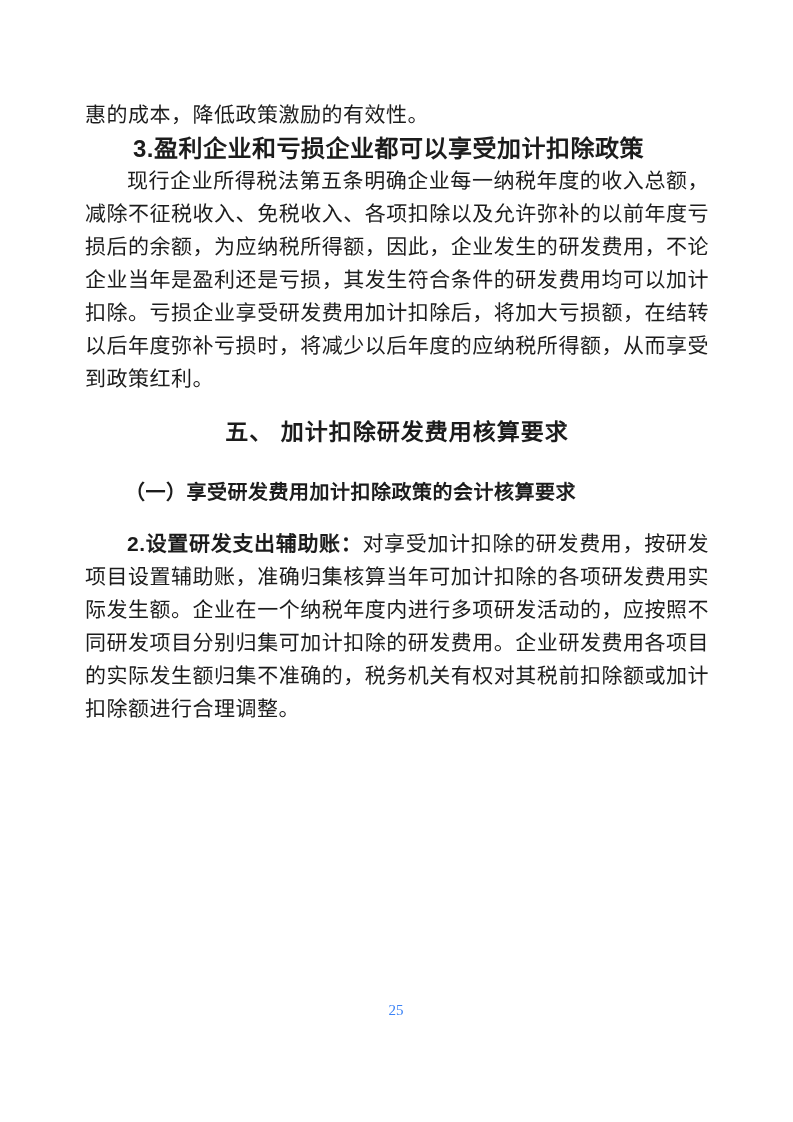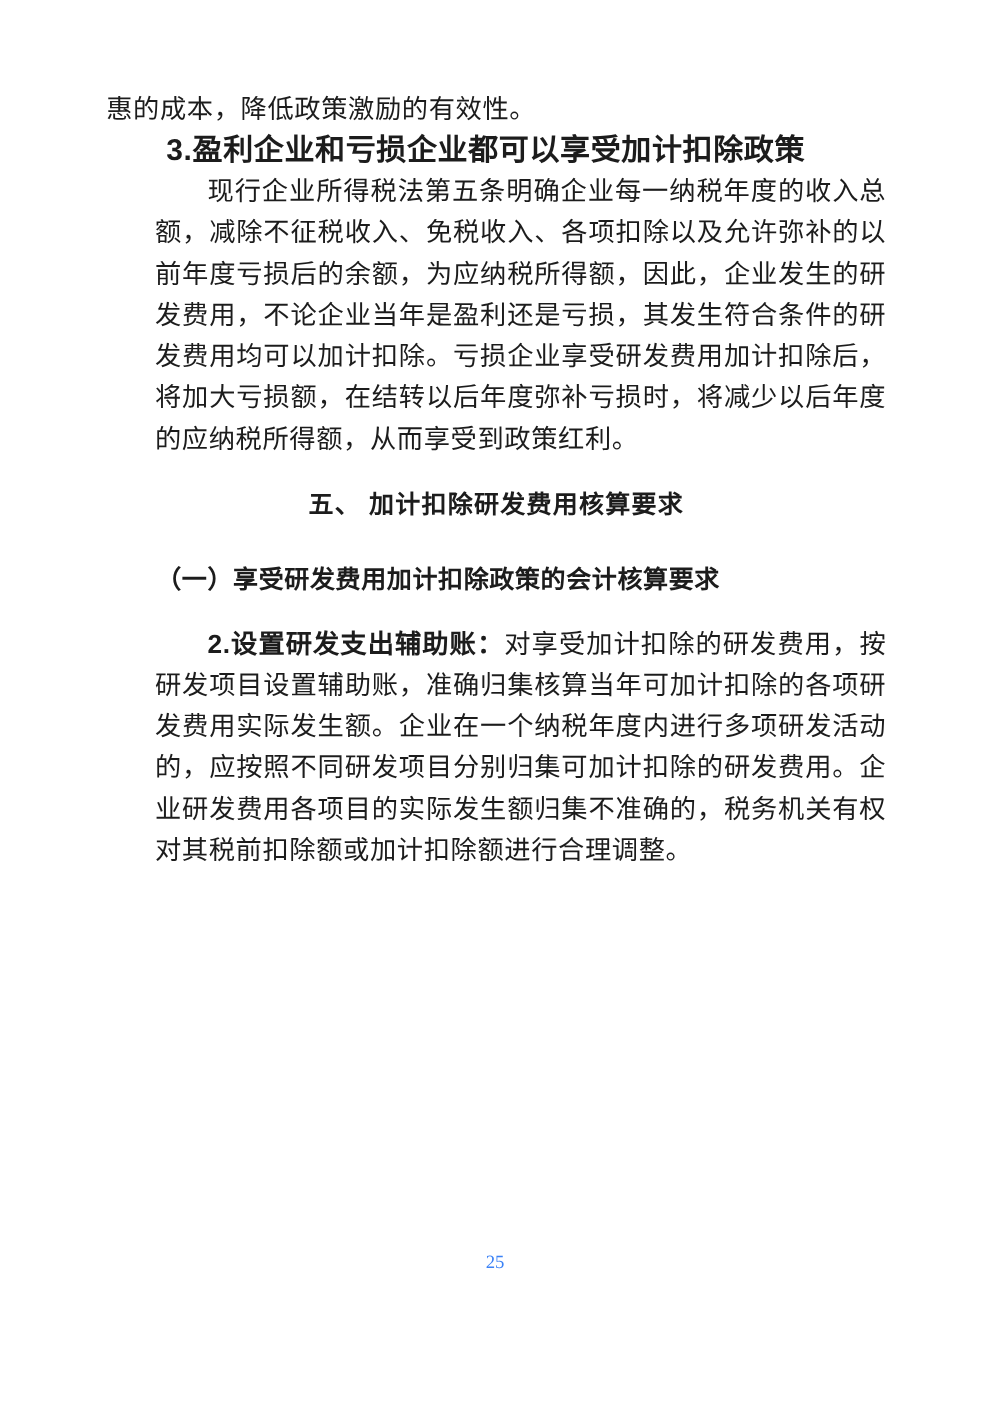--- a/index.html
+++ b/index.html
@@ -6,52 +6,51 @@
     margin: 0;
     padding: 0;
     background: #ffffff;
   }
   .page {
     position: relative;
     width: 792px;
     height: 1122px;
     background: #ffffff;
     box-sizing: border-box;
-    padding: 71px 83px 0 85px;
+    padding: 99px 83px 0 85px;
     overflow: hidden;
     color: #1c1c1c;
     font-family: "Liberation Serif", "DejaVu Serif", serif;
   }
   .para {
     margin: 0;
     font-size: 21px;
     line-height: 33px;
     text-align: justify;
     letter-spacing: 0.5px;
   }
   .indent {
     text-indent: 2em;
-    margin-left: 39px;
   }
   .bold-lead {
     font-weight: 700;
     font-family: "Liberation Sans", "DejaVu Sans", sans-serif;
   }
   .point-heading {
     margin: 0;
     font-size: 24px;
     line-height: 33px;
     text-indent: 2em;
     font-weight: 700;
     font-family: "Liberation Sans", "DejaVu Sans", sans-serif;
     letter-spacing: 0.5px;
   }
   .h1-center {
     margin: 18px 0 26px 0;
-    font-size: 20px;
+    font-size: 23px;
     line-height: 36px;
     text-align: center;
     font-weight: 700;
     font-family: "Liberation Sans", "DejaVu Sans", sans-serif;
     letter-spacing: 1px;
   }
   .h2-sub {
     margin: 0 0 18px 0;
     font-size: 20px;
     line-height: 33px;

